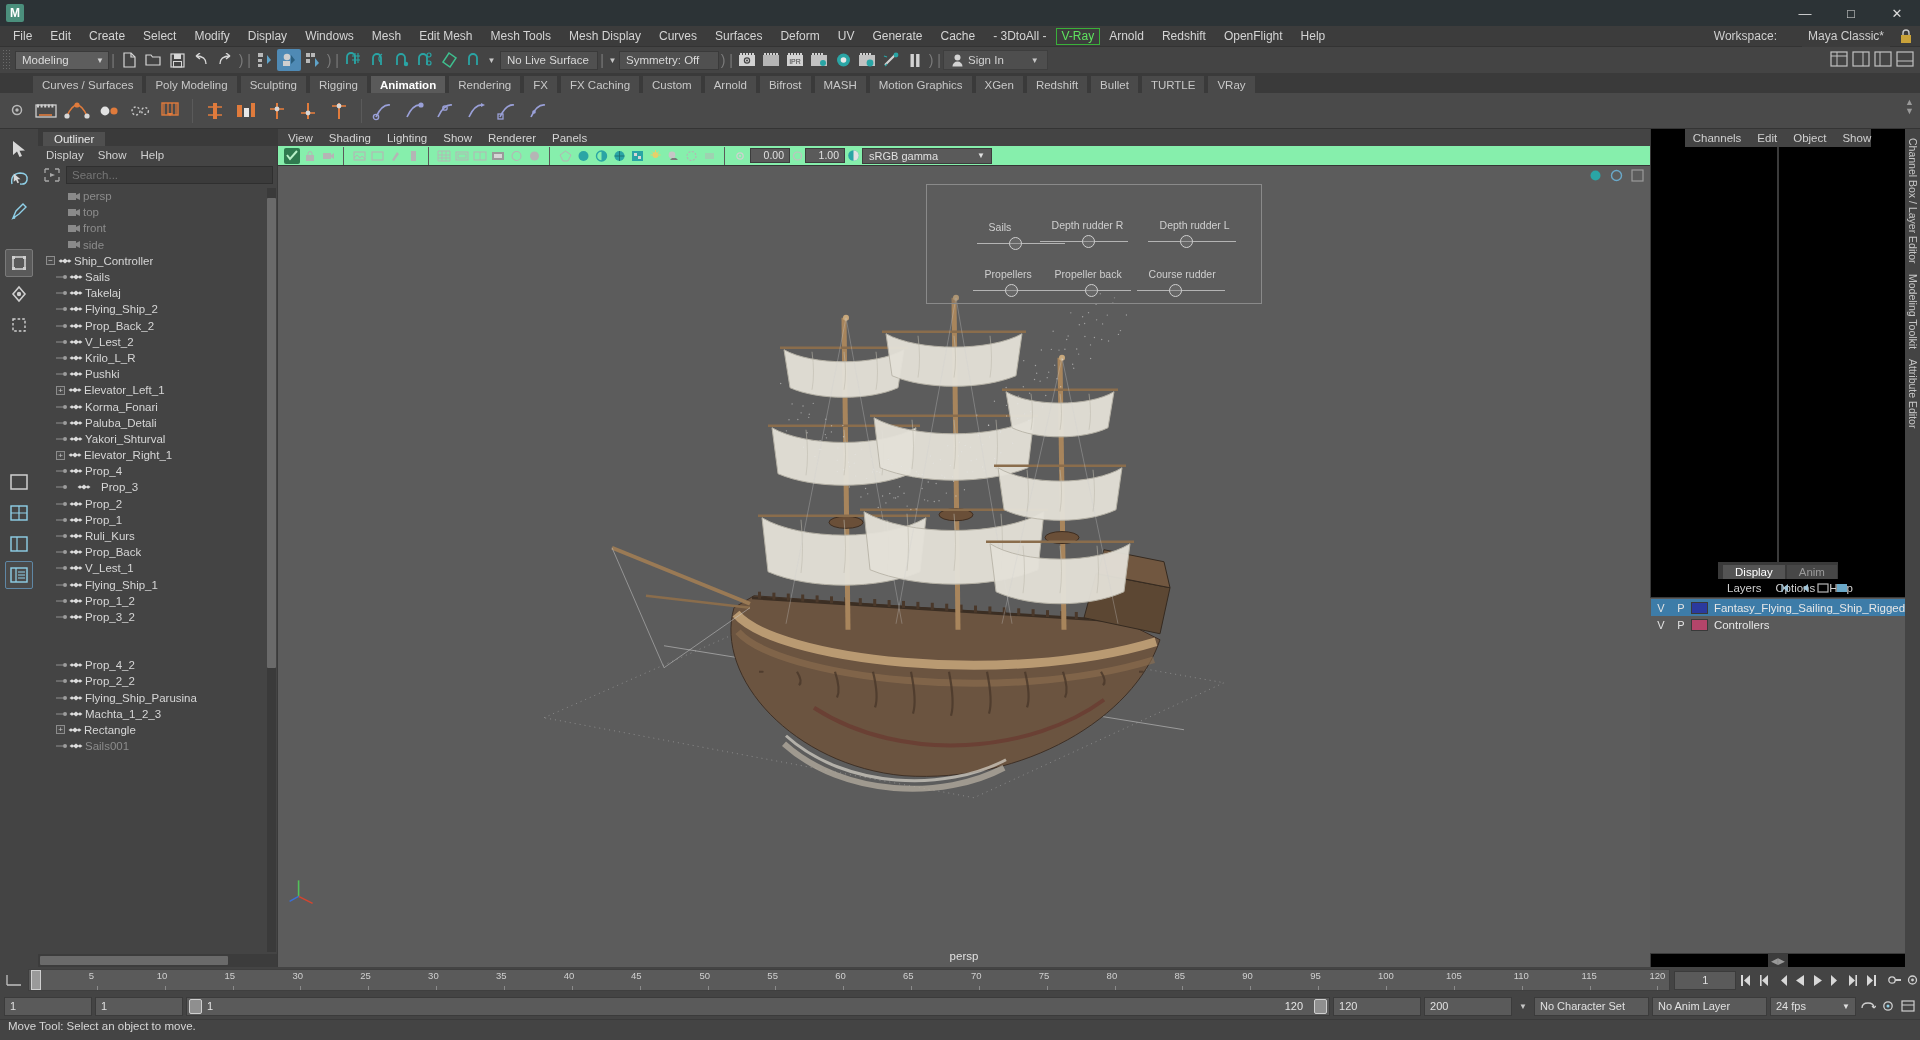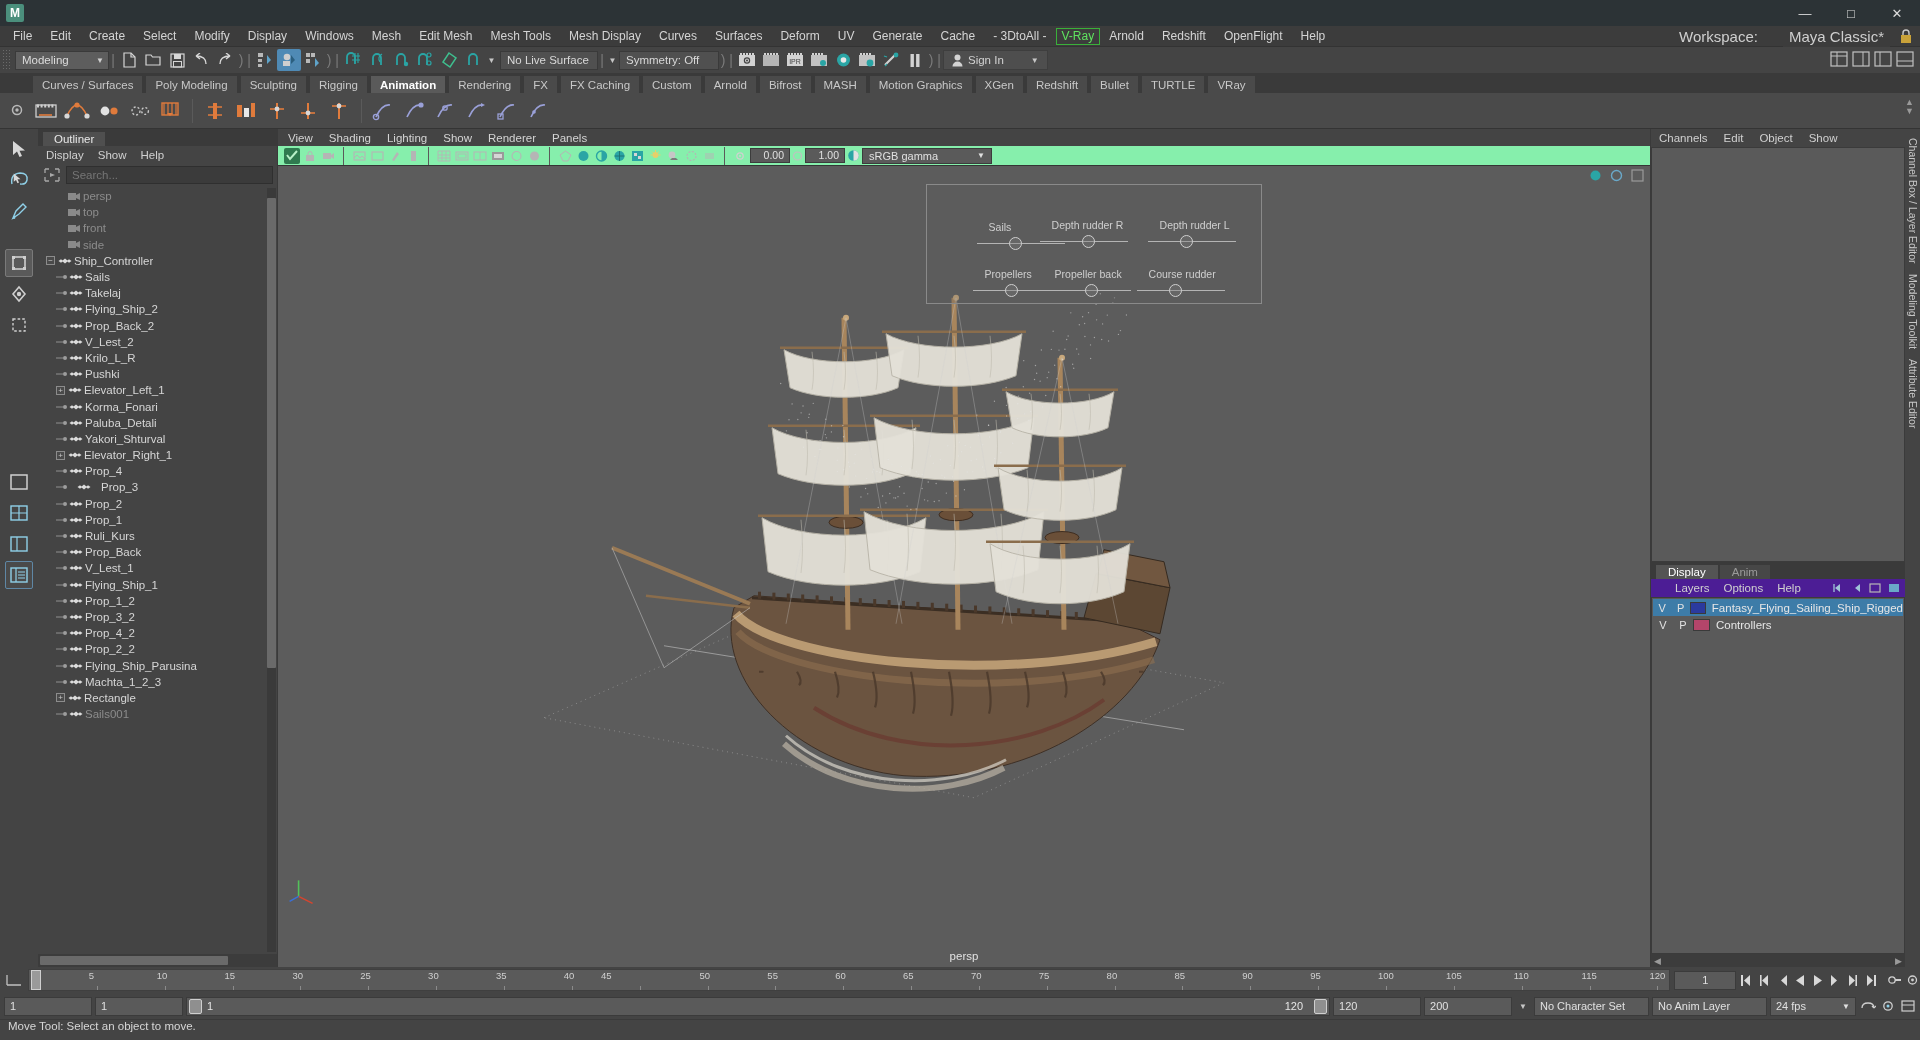--- a/index.html
+++ b/index.html
@@ -27,21 +27,21 @@
   .winbtns { position: absolute; right: 0; top: 0; height: 26px; display: flex; }
   .winbtn { width: 46px; height: 26px; display: flex; align-items: center; justify-content: center;
             color: #dcdcdc; font-size: 13px; }
 
   
   .menubar { height: 21px; background: #3c3c3c; display: flex; align-items: center;
              padding-left: 4px; flex: none; border-bottom: 1px solid #333; position: relative; }
   .menubar .mi { padding: 0 9px; height: 21px; line-height: 21px; font-size: 12px; color: #d4d4d4; white-space: nowrap; }
   .menubar .mi.vray { color: #5fe35f; border: 1px solid #3ab03a; padding: 0 5px; height: 17px; line-height: 15px; }
   .workspace { position: absolute; right: 30px; top: 0; height: 21px; line-height: 21px;
-               display: flex; align-items: center; gap: 7px; font-size: 15px; color: #cfcfcf; }
+               display: flex; align-items: center; gap: 7px; font-size: 12px; color: #cfcfcf; }
   .workspace .wsbox { background: #3c3c3c; padding: 0 6px; margin-left: 18px; }
   .lockicon { position: absolute; right: 7px; top: 3px; width: 14px; height: 15px; }
 
   
   .statusline { height: 26px; background: #444444; display: flex; align-items: center;
                 flex: none; gap: 0px; padding-left: 2px; position: relative; }
   .gripper { width: 9px; height: 22px; background-image: radial-gradient(#6a6a6a 1px, transparent 1px);
              background-size: 3px 3px; flex: none; }
   .combo { height: 19px; background: #5d5d5d; border: 1px solid #3a3a3a; display: flex;
            align-items: center; font-size: 11.5px; color: #dcdcdc; padding-left: 6px; position: relative; }
@@ -133,22 +133,22 @@
   .vp-rightico { position: absolute; right: 6px; top: 3px; display: flex; gap: 8px; }
 
   
   .hud { position: absolute; border: 1px solid #8a8a8a; background: rgba(92,92,92,0.25); }
   .hud .hlabel { position: absolute; font-size: 10.5px; color: #cfcfcf; white-space: nowrap; }
   .hud .slider { position: absolute; height: 1px; background: #b4b4b4; }
   .hud .knob { position: absolute; width: 13px; height: 13px; border: 1px solid #cfcfcf;
                border-radius: 50%; background: rgba(120,120,120,0.35); }
 
   
-  .rightcol { width: 255px; background: #4c1d95; flex: none; display: flex; flex-direction: column;
-              border-left: 1px solid #3a3a3a; }
+  .rightcol { width: 255px; background: #000000; flex: none; display: flex; flex-direction: column;
+              border-left: 1px solid #3a3a3a; align-items: center; }
   .cb-menu { height: 18px; display: flex; align-items: center; gap: 16px; padding-left: 8px;
              font-size: 11.5px; color: #d0d0d0; background: #444444; }
   .cb-body { height: 415px; background: #5a5a5a; border: 1px solid #3b3b3b; }
   .lay-tabrow { height: 17px; display: flex; align-items: flex-end; padding-left: 4px; background: #3a3a3a; }
   .lay-tab { font-size: 11.5px; padding: 1px 12px; border: 1px solid #3a3a3a; border-bottom: none;
              background: #474747; color: #9a9a9a; }
   .lay-tab.sel { background: #545454; color: #ffffff; }
   .lay-menu { height: 18px; display: flex; align-items: center; gap: 14px; padding-left: 24px;
               font-size: 11.5px; color: #d0d0d0; position: relative; }
   .lay-menu .toolico { position: absolute; right: 4px; display: flex; gap: 6px; }
@@ -1061,21 +1061,21 @@
             </span>
             <span class="meshico">
               <svg width="14" height="10" viewBox="0 0 14 10">
                 <path d="M4 5 L7 2.4 L10 5 L7 7.6 Z" fill="#dcdcdc"></path>
                 <path d="M0.5 5 L3 3.2 L5.2 5 L3 6.8 Z" fill="#dcdcdc"></path>
                 <path d="M8.8 5 L11 3.2 L13.5 5 L11 6.8 Z" fill="#dcdcdc"></path>
               </svg>
             </span>
             <span class="lbl">Prop_3_2</span>
           </div>
-          <div class="orow" style="padding-left: 18px;">
+          <div class="orow" style="padding-left: 18px; margin-top: 32px;">
             <span class="dotline">
               <svg width="13" height="10" viewBox="0 0 13 10">
                 <path d="M0 5 h7" stroke="#8f8f8f" stroke-width="1"></path>
                 <circle cx="9" cy="5" r="2" fill="#9d9d9d"></circle>
               </svg>
             </span>
             <span class="meshico">
               <svg width="14" height="10" viewBox="0 0 14 10">
                 <path d="M4 5 L7 2.4 L10 5 L7 7.6 Z" fill="#dcdcdc"></path>
                 <path d="M0.5 5 L3 3.2 L5.2 5 L3 6.8 Z" fill="#dcdcdc"></path>
@@ -1722,21 +1722,21 @@
         <div class="ts-tick" style="left: 263.405px;">30</div>
         <div class="ts-tickmark" style="left: 271.405px;"></div>
         <div class="ts-tick" style="left: 331.256px;">25</div>
         <div class="ts-tickmark" style="left: 339.256px;"></div>
         <div class="ts-tick" style="left: 399.107px;">30</div>
         <div class="ts-tickmark" style="left: 407.107px;"></div>
         <div class="ts-tick" style="left: 466.959px;">35</div>
         <div class="ts-tickmark" style="left: 474.959px;"></div>
         <div class="ts-tick" style="left: 534.81px;">40</div>
         <div class="ts-tickmark" style="left: 542.81px;"></div>
-        <div class="ts-tick" style="left: 572px;">45</div>
+        <div class="ts-tick" style="left: 602px;">45</div>
         <div class="ts-tickmark" style="left: 610.661px;"></div>
         <div class="ts-tick" style="left: 670.512px;">50</div>
         <div class="ts-tickmark" style="left: 678.512px;"></div>
         <div class="ts-tick" style="left: 738.364px;">55</div>
         <div class="ts-tickmark" style="left: 746.364px;"></div>
         <div class="ts-tick" style="left: 806.215px;">60</div>
         <div class="ts-tickmark" style="left: 814.215px;"></div>
         <div class="ts-tick" style="left: 874.066px;">65</div>
         <div class="ts-tickmark" style="left: 882.066px;"></div>
         <div class="ts-tick" style="left: 941.917px;">70</div>

